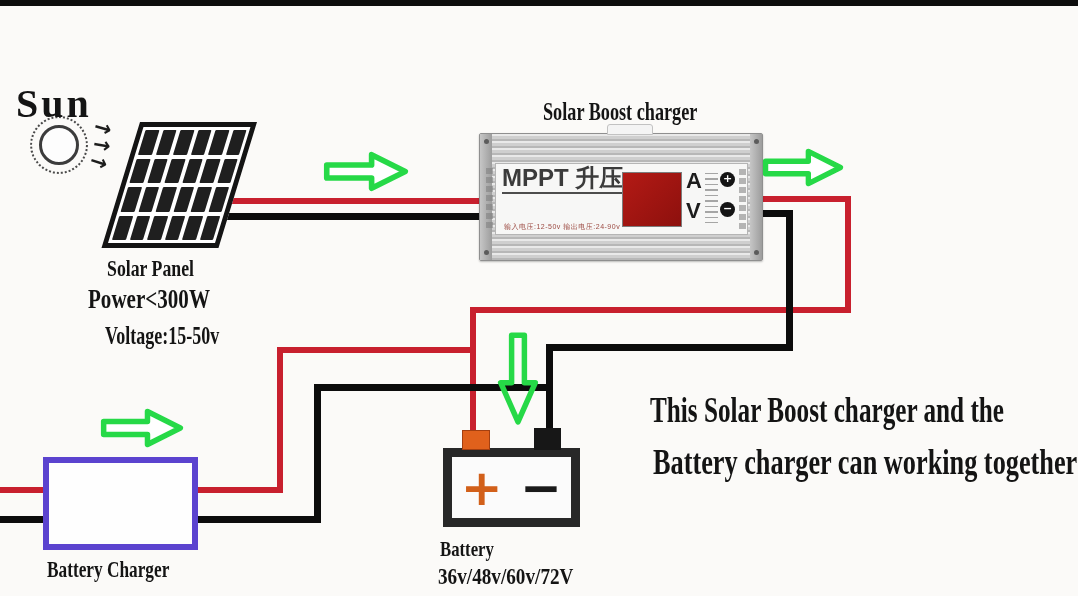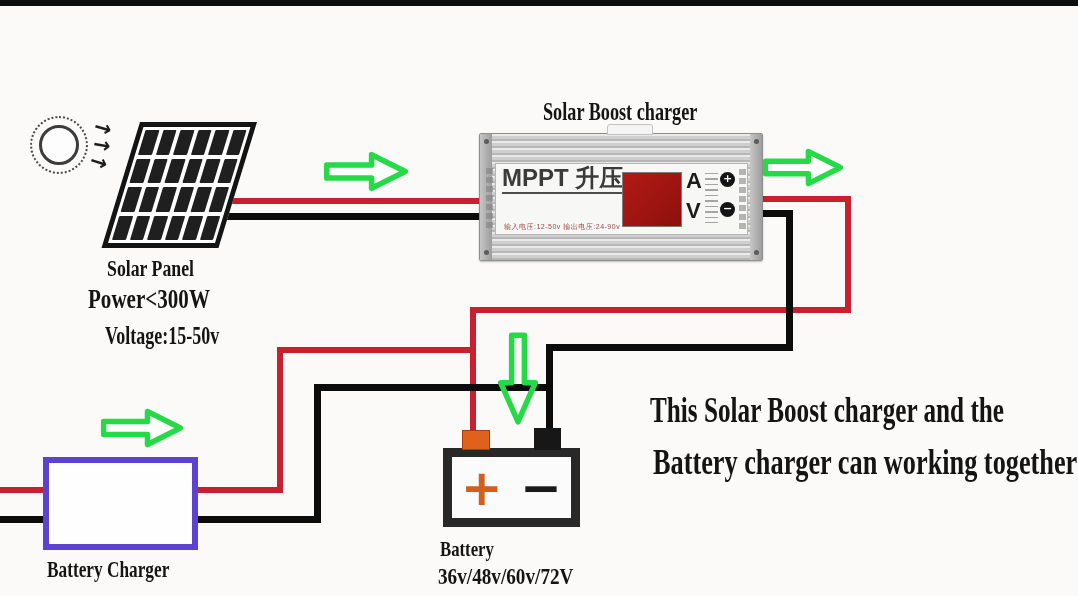--- a/index.html
+++ b/index.html
@@ -71,20 +71,21 @@
   .batt-plus  { font-family:"DejaVu Sans",sans-serif; font-weight:bold; font-size:50px; color:#d2601a; line-height:0; }
   .batt-minus { font-family:"DejaVu Sans",sans-serif; font-weight:bold; font-size:50px; color:#1a1a1a; line-height:0; }
 </style>
 </head>
 <body>
 
 <div id="stage">
 
   <div class="abs topbar"></div>
 
+  <div class="abs lbl" style="left:16px; top:80px; font-size:40px; letter-spacing:3px;">Sun</div>
   <div class="abs sun-ring"></div>
   <div class="abs sun-circle"></div>
   <span class="abs ray" style="left:94px; top:116px; transform:rotate(16deg);">→</span>
   <span class="abs ray" style="left:93px; top:133px; transform:rotate(10deg);">→</span>
   <span class="abs ray" style="left:90px; top:150px; transform:rotate(18deg);">→</span>
 
   <div class="abs panel">
     <div class="cell"></div>
       <div class="cell"></div>
       <div class="cell"></div>

